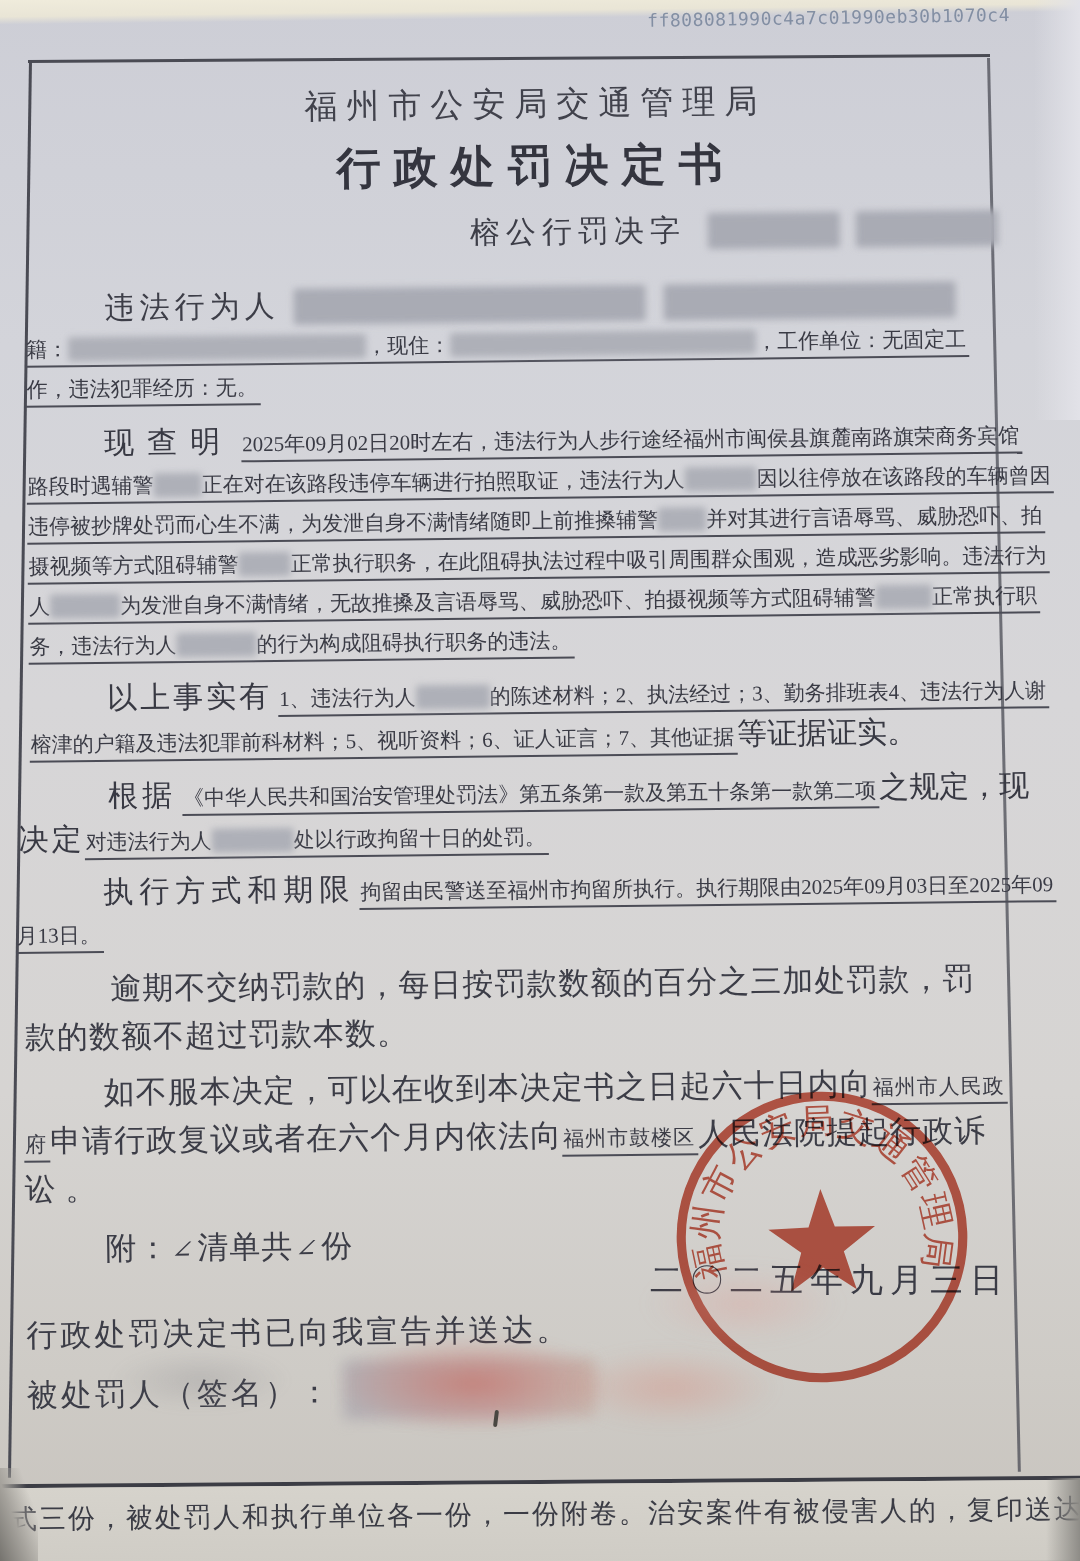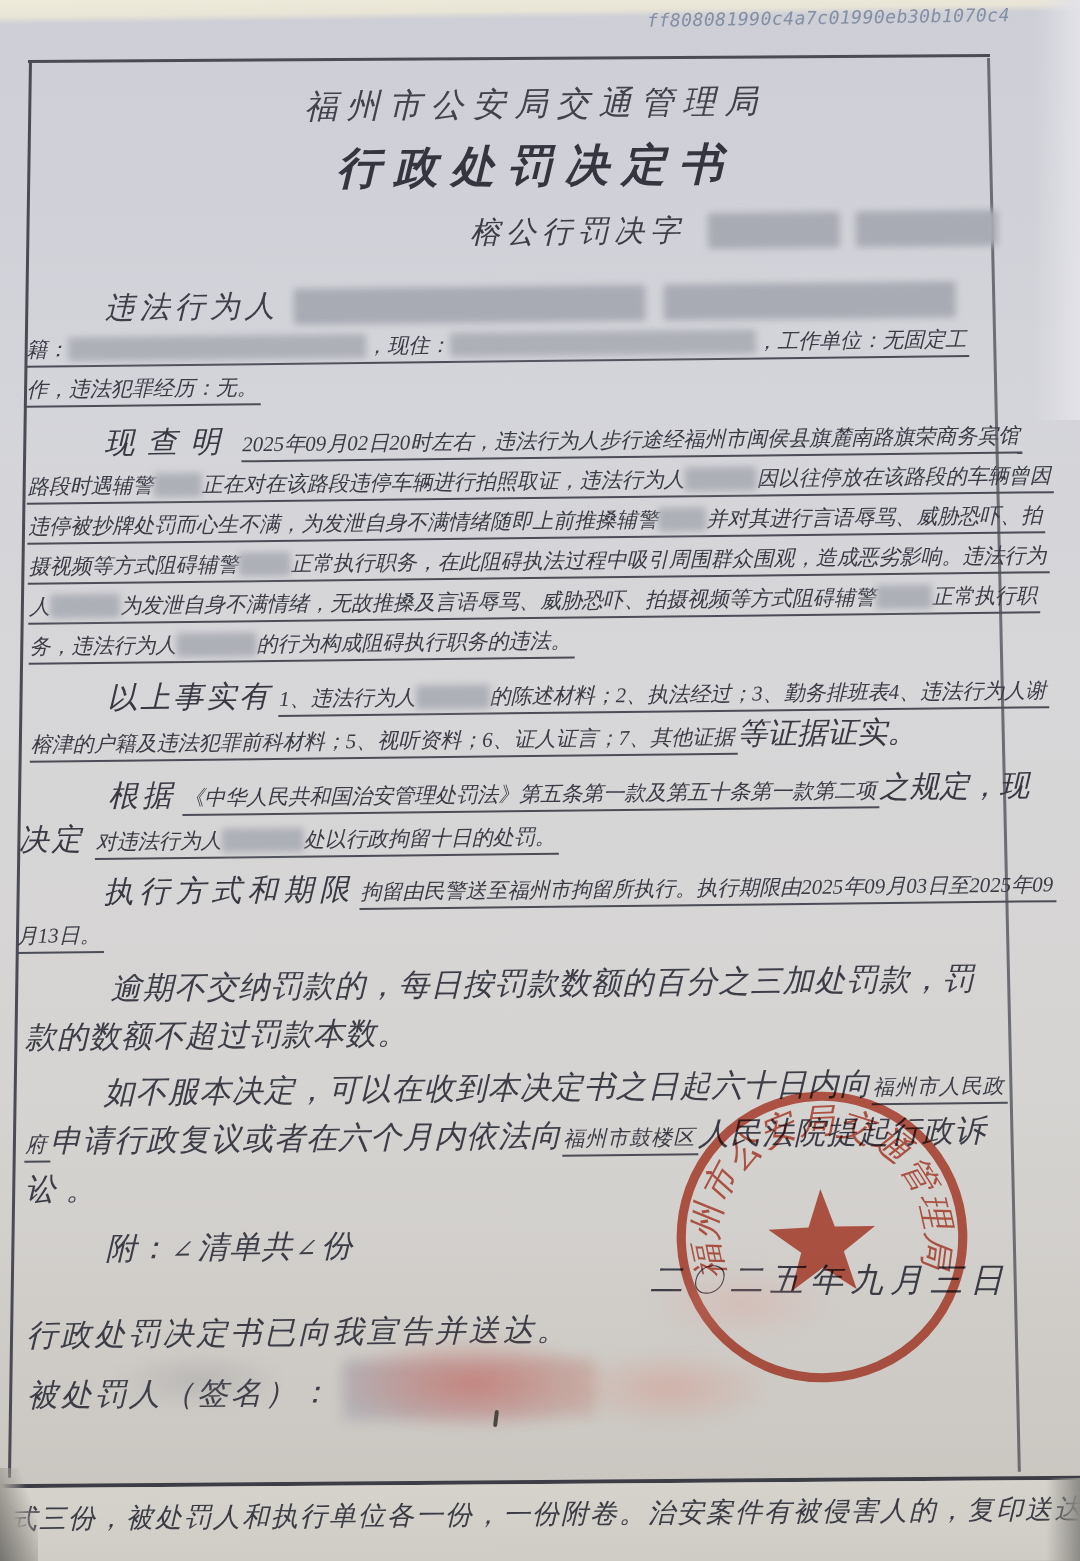--- a/index.html
+++ b/index.html
@@ -1,18 +1,18 @@
 <!DOCTYPE html>
 <html><head>
 <meta charset="utf-8">
 <style>
   html,body{margin:0;padding:0;background:#9a9893;}
   .stage{position:relative;width:1080px;height:1561px;overflow:hidden;
     font-family:"Liberation Serif","DejaVu Serif",serif;color:#3d3e48;
-    background:linear-gradient(180deg,#cdced6 0%,#d3d4da 22%,#d7d6d8 45%,#d6d4d2 70%,#cecbc6 88%,#c7c3bd 100%);font-style:italic;}
+    background:linear-gradient(180deg,#cdced6 0%,#d3d4da 22%,#d7d6d8 45%,#d6d4d2 70%,#cecbc6 88%,#c7c3bd 100%);}
   
   .desk-top{position:absolute;left:-10px;top:-8px;width:1100px;height:26px;
     background:linear-gradient(180deg,#f0ecdc 0%,#e9e5d6 70%,rgba(233,229,214,0));transform:rotate(-0.7deg);}
   .right-light{position:absolute;right:0;top:0;width:46px;height:420px;
     background:linear-gradient(to left,#e2e2e8,rgba(226,226,232,0));}
   .corner-bl{position:absolute;left:0;top:1468px;width:38px;height:93px;
     background:linear-gradient(70deg,#75736e 0%,#a5a29c 40%,rgba(165,162,156,0) 75%);}
   .corner-br{position:absolute;right:0;top:1478px;width:34px;height:83px;
     background:linear-gradient(to right,rgba(142,140,135,0),#8e8c87);}
   
@@ -124,21 +124,21 @@
       <span class="h30 ind78" style="letter-spacing:3px;margin-right:6px">以上事实有</span><span class="uw"><span>1、违法行为人</span><span class="redact" style="width:74px"></span><span>的陈述材料；2、执法经过；3、勤务排班表4、违法行为人谢</span></span>
     </div>
     <div class="ln">
       <span class="uw"><span>榕津的户籍及违法犯罪前科材料；5、视听资料；6、证人证言；7、其他证据</span></span><span class="h30">等证据证实。</span>
     </div>
 
     <div class="ln" style="margin-top:12px">
       <span class="h30 ind78" style="letter-spacing:4px;margin-right:6px">根据</span><span class="uw"><span>《中华人民共和国治安管理处罚法》第五条第一款及第五十条第一款第二项</span></span><span class="h30">之规定，现</span>
     </div>
     <div class="ln">
-      <span class="h30" style="margin-left:-12px;letter-spacing:3px;margin-right:10px">决定</span><span class="uw"><span>对违法行为人</span><span class="redact" style="width:82px"></span><span>处以行政拘留十日的处罚。</span></span>
+      <span class="h30" style="margin-left:-12px;letter-spacing:3px;margin-right:0">决定</span><span class="uw"><span>对违法行为人</span><span class="redact" style="width:82px"></span><span>处以行政拘留十日的处罚。</span></span>
     </div>
 
     <div class="ln" style="margin-top:10px">
       <span class="h30 sp-exec" style="margin-left:72px">执行方式和期限</span><span class="uw"><span>拘留由民警送至福州市拘留所执行。执行期限由2025年09月03日至2025年09</span></span>
     </div>
     <div class="ln">
       <span class="uw" style="margin-left:-16px"><span>月13日。</span></span>
     </div>
 
     <div class="big-ln" style="margin-top:10px">

